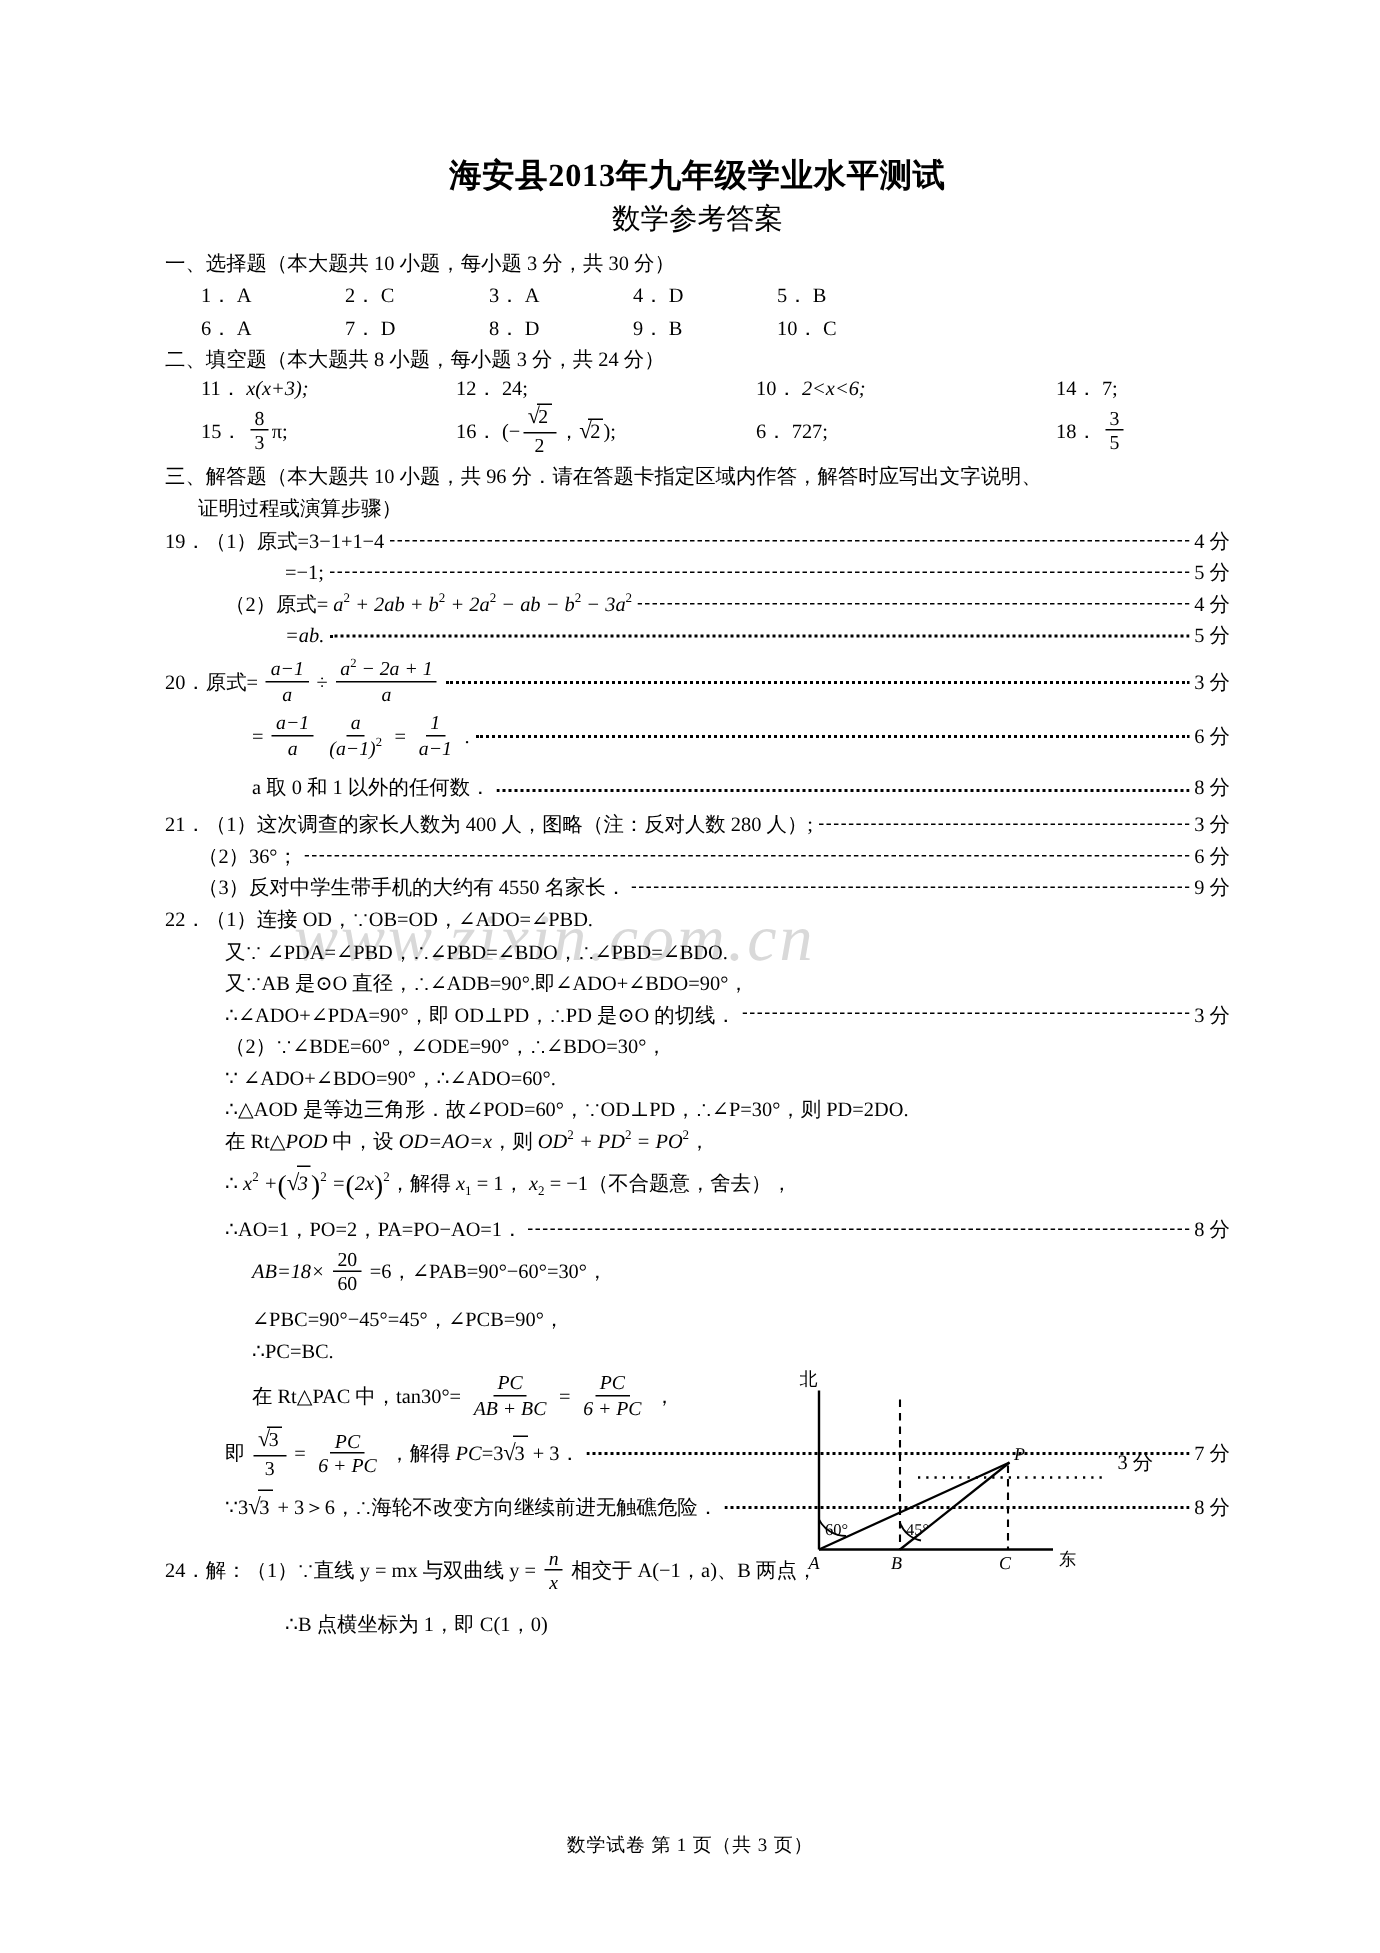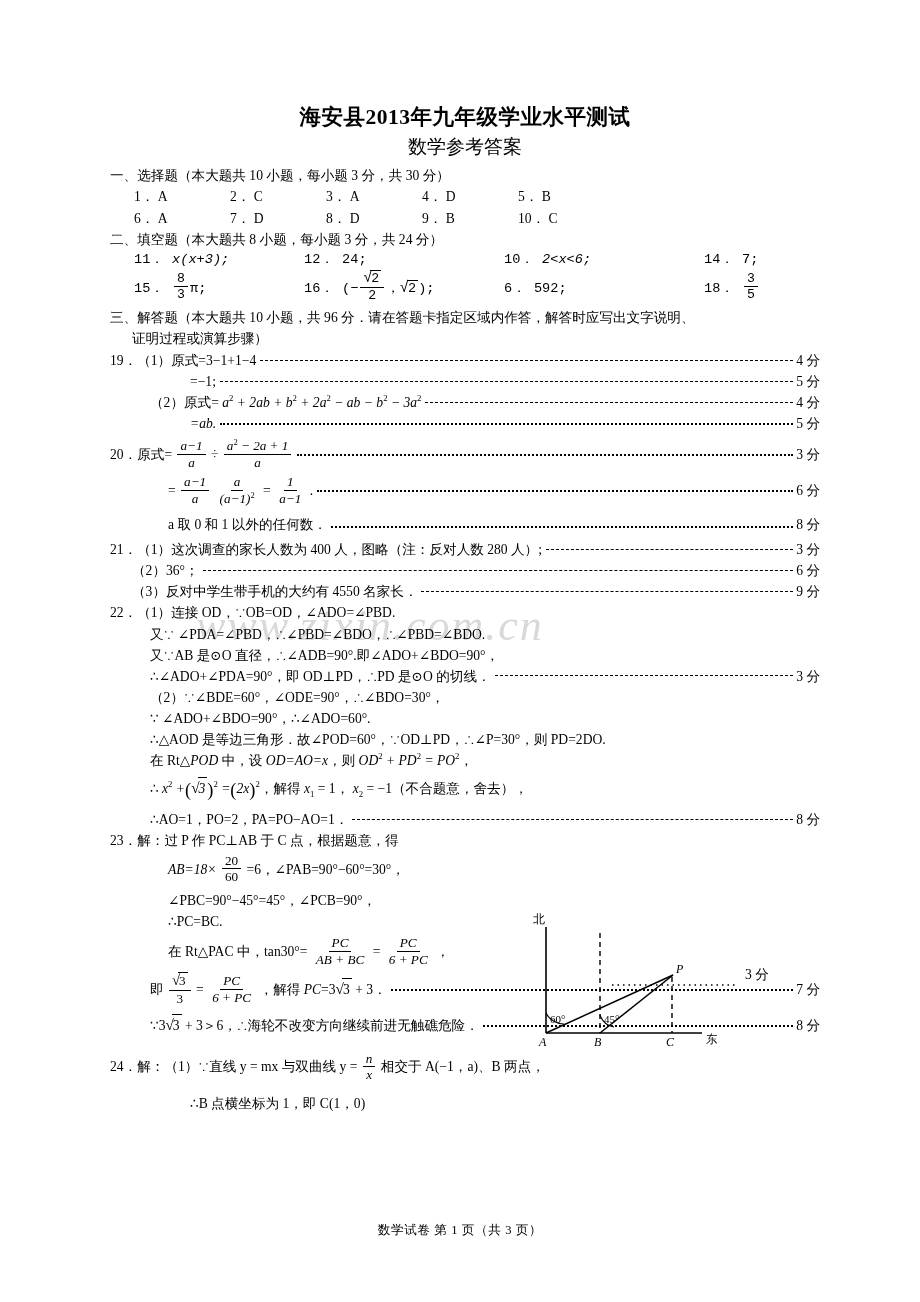--- a/index.html
+++ b/index.html
@@ -87,21 +87,21 @@
   }
   .mc-cell { width: 96px; flex: 0 0 96px; }
 
   .blank-row {
     font-size: 13.6px;
     padding-left: 24px;
     display: flex;
     align-items: center;
   }
   .blank-row.tall { min-height: 40px; }
-  .bl-cell { flex: 0 0 170px; display: flex; align-items: center; font-family: Liberation Mono, monospace; }
+  .bl-cell { flex: 0 0 170px; display: flex; align-items: center; }
   .bl-cell.w2 { flex: 0 0 200px; }
   .bl-cell.w3 { flex: 0 0 150px; }
 
   
   .it { font-style: italic; }
   sup.expn { font-size: 0.64em; vertical-align: super; line-height: 0; font-style: normal; }
   sub.idx { font-size: 0.64em; vertical-align: sub; line-height: 0; font-style: normal; }
 
   .frac {
     display: inline-flex;
@@ -244,21 +244,21 @@
       </span>
       <span class="bl-cell w2">
         <span>16．</span>&nbsp;
         <span>(−</span>
         <span class="frac">
           <span class="num"><span class="sqrt"><span class="rad">√</span><span class="arg">2</span></span></span>
           <span class="den">2</span>
         </span><span>，</span>
         <span class="sqrt"><span class="rad">√</span><span class="arg">2</span></span><span>);</span>
       </span>
-      <span class="bl-cell w2"><span>6．</span>&nbsp;<span>592;</span></span>
+      <span class="bl-cell w2"><span>6．</span>&nbsp;<span>727;</span></span>
       <span class="bl-cell w3">
         <span>18．</span>&nbsp;
         <span class="frac">
           <span class="num">3</span>
           <span class="den">5</span>
         </span>
       </span>
     </div>
 
     <div class="sec-head">三、解答题（本大题共 10 小题，共 96 分．请在答题卡指定区域内作答，解答时应写出文字说明、</div>
@@ -361,21 +361,20 @@
     <div class="line indent2" style="margin-top:5px;">
       <span>∴</span>
       <span class="it">x<sup class="expn">2</sup> +<span class="paren-big">(</span><span class="sqrt"><span class="rad">√</span><span class="arg">3</span></span><span class="paren-big">)</span><sup class="expn">2</sup> =<span class="paren-big">(</span>2x<span class="paren-big">)</span><sup class="expn">2</sup></span>，解得 <span class="it">x<sub class="idx">1</sub></span> = 1，&nbsp;<span class="it">x<sub class="idx">2</sub></span> = −1（不合题意，舍去），
     </div>
     <div class="scoreline indent2" style="margin-top:5px;">
       <span class="body">∴AO=1，PO=2，PA=PO−AO=1．</span>
       <span class="leader"></span>
       <span class="score">8 分</span>
     </div>
 
-    <div class="line"><span>23．</span><span>解：过 P 作 PC⊥AB 于 C 点，根据题意，得</span></div>
 
     <div class="p23-left">
       <div class="line indent3" style="margin-top:3px;">
         <span class="it">AB=18×</span>
         <span class="frac">
             <span class="num">20</span>
             <span class="den">60</span>
           </span>
         <span>=6，∠PAB=90°−60°=30°，</span>
       </div>

